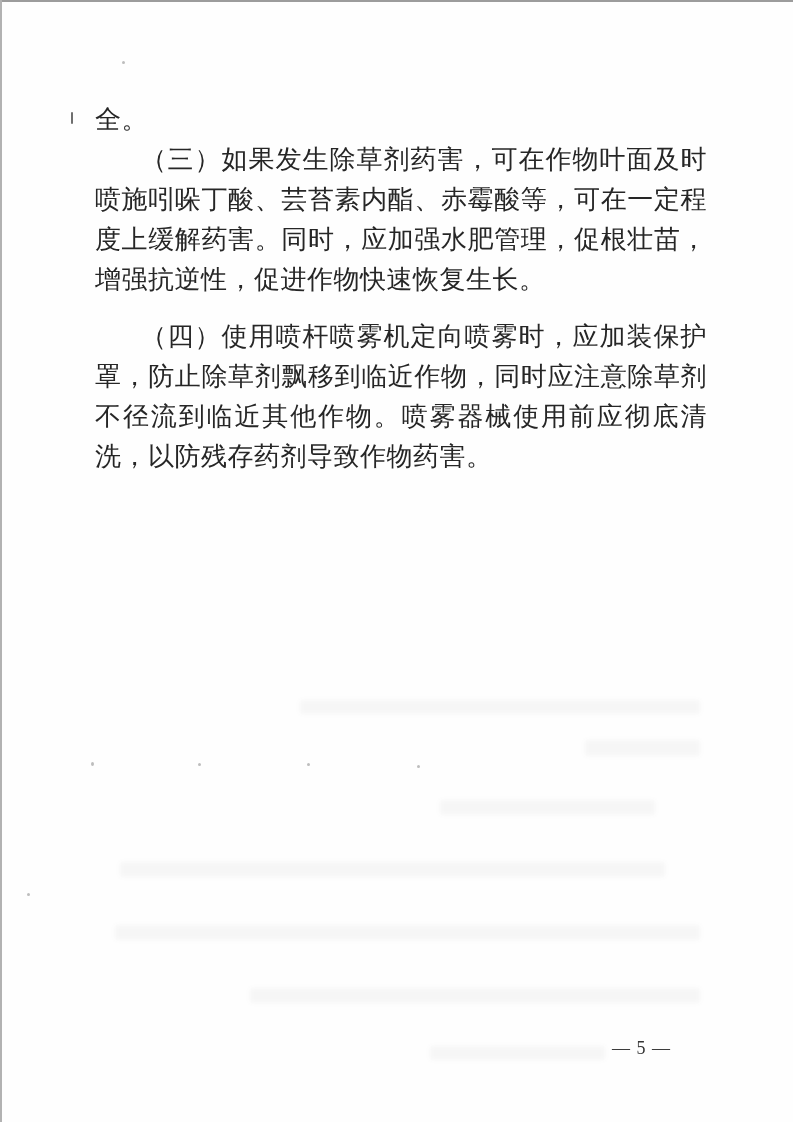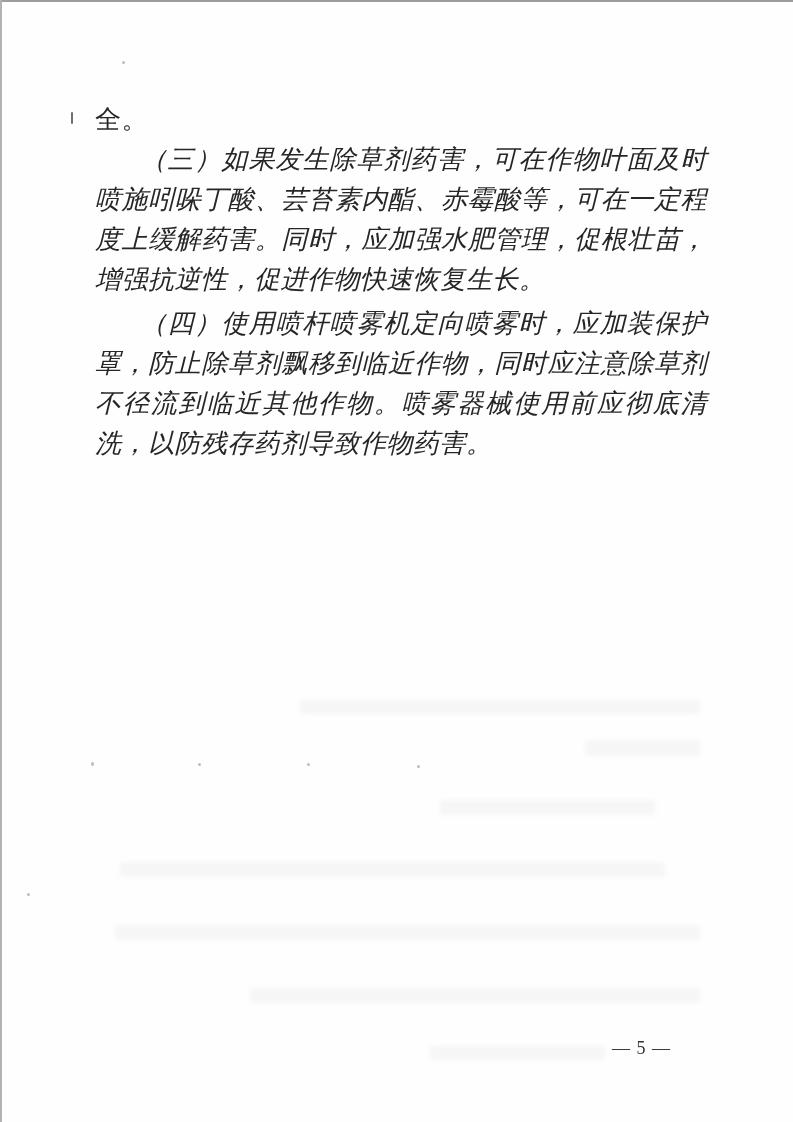--- a/index.html
+++ b/index.html
@@ -38,24 +38,23 @@
     font-size: 26px;
     line-height: 40px;
     text-align: justify;
     letter-spacing: 0.5px;
   }
   .content p {
     margin: 0;
   }
   .content p.para {
     text-indent: 1.75em;
-    font-style: italic;
   }
   .content p.para-gap {
-    margin-top: 4px;
+    margin-top: 17px;
   }
   
   .ghost {
     position: absolute;
     background: rgba(60, 60, 60, 0.045);
     filter: blur(2px);
     border-radius: 2px;
   }
   .g1 { left: 300px; top: 700px;  width: 400px; height: 14px; }
   .g2 { left: 585px; top: 740px;  width: 115px; height: 16px; }

